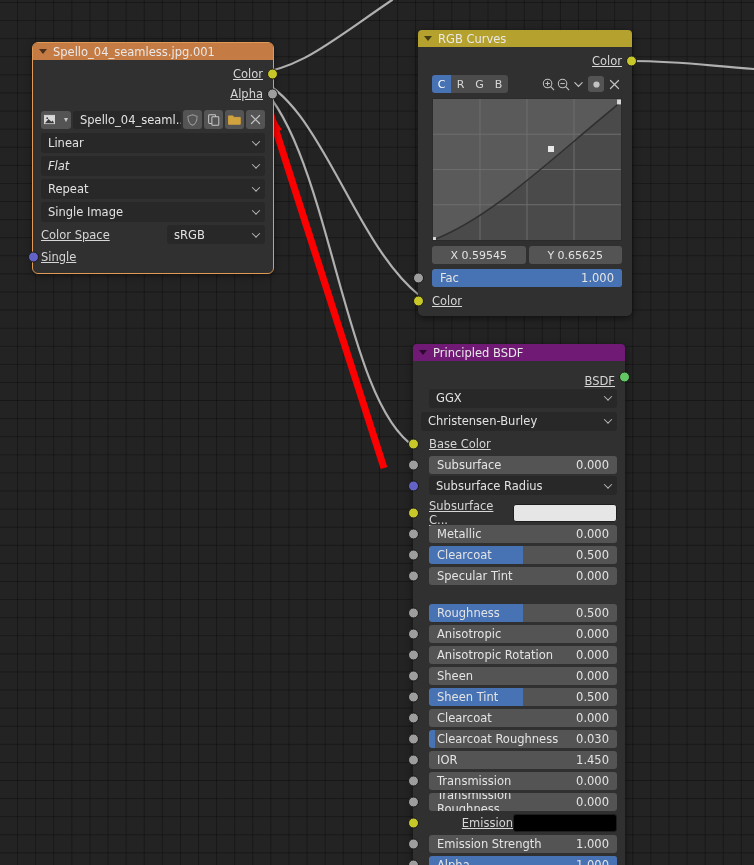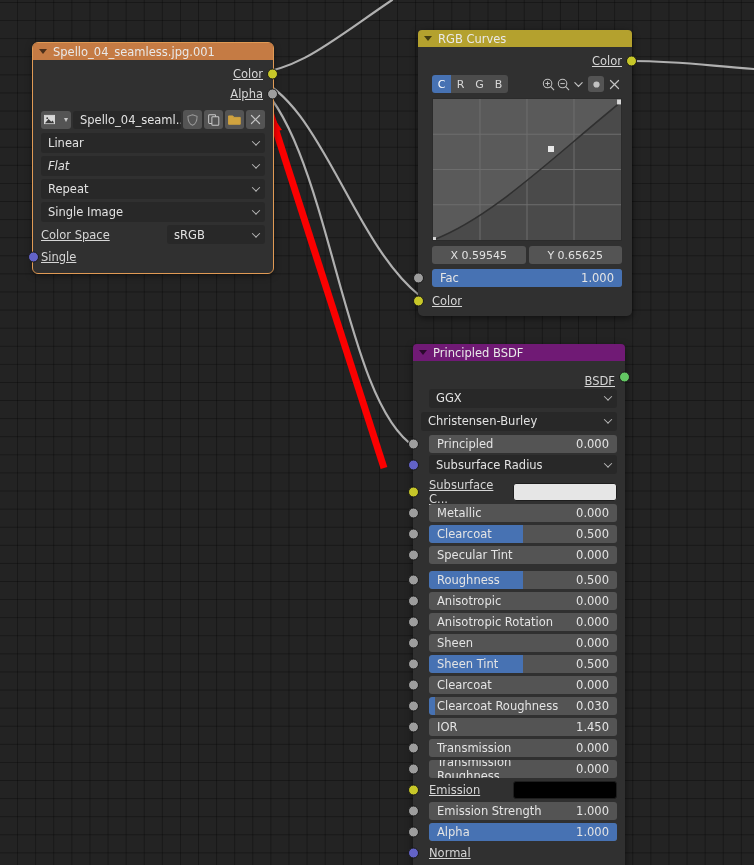--- a/index.html
+++ b/index.html
@@ -272,24 +272,28 @@
     </div>
     <div class="row" style="height:20px;margin:0 8px 3px 8px;">
       <div class="wdg dropdown" style="width:100%;height:19px;">
         <span>Christensen-Burley</span>
         <span class="chev"></span>
       </div>
     </div>
 
     <div id="bsdf-inputs">
         <div class="row" style="height: 19px; margin: 0px 8px 2px 16px;">
-          <span class="sock value" style="left: -21px; top: 50%; transform: translateY(-50%);"></span>
-          <div class="numfield" style="width: 100%;">
-            <div class="fill" style="width: 0%;"></div>
-            <span class="nm">Principled</span>
+          <span class="sock color" style="left: -21px; top: 50%; transform: translateY(-50%);"></span>
+          <span class="lbl">Base Color</span>
+        </div>
+        <div class="row" style="height: 19px; margin: 0px 8px 2px 16px;">
+          <span class="sock value" style="left: -21px; top: 50%; transform: translateY(-50%);"></span>
+          <div class="numfield" style="width: 100%;">
+            <div class="fill" style="width: 0%;"></div>
+            <span class="nm">Subsurface</span>
             <span class="vl">0.000</span>
           </div>
         </div>
         <div class="row" style="height: 19px; margin: 0px 8px 2px 16px;">
           <span class="sock vector" style="left: -21px; top: 50%; transform: translateY(-50%);"></span>
           <div class="wdg dropdown" style="width: 100%; height: 19px;">
             <span>Subsurface Radius</span>
             <span class="chev"></span>
           </div>
         </div>
@@ -307,21 +311,21 @@
           </div>
         </div>
         <div class="row" style="height: 19px; margin: 0px 8px 2px 16px;">
           <span class="sock value" style="left: -21px; top: 50%; transform: translateY(-50%);"></span>
           <div class="numfield" style="width: 100%;">
             <div class="fill" style="width: 50%;"></div>
             <span class="nm">Clearcoat</span>
             <span class="vl">0.500</span>
           </div>
         </div>
-        <div class="row" style="height: 19px; margin: 0px 8px 6px 16px;">
+        <div class="row" style="height: 19px; margin: 0px 8px 18px 16px;">
           <span class="sock value" style="left: -21px; top: 50%; transform: translateY(-50%);"></span>
           <div class="numfield" style="width: 100%;">
             <div class="fill" style="width: 0%;"></div>
             <span class="nm">Specular Tint</span>
             <span class="vl">0.000</span>
           </div>
         </div>
         <div class="row" style="height: 19px; margin: 0px 8px 2px 16px;">
           <span class="sock value" style="left: -21px; top: 50%; transform: translateY(-50%);"></span>
           <div class="numfield" style="width: 100%;">
@@ -395,21 +399,21 @@
           </div>
         </div>
         <div class="row" style="height: 19px; margin: 0px 8px 2px 16px;">
           <span class="sock value" style="left: -21px; top: 50%; transform: translateY(-50%);"></span>
           <div class="numfield" style="width: 100%;">
             <div class="fill" style="width: 0%;"></div>
             <span class="nm">Transmission Roughness</span>
             <span class="vl">0.000</span>
           </div>
         </div>
-        <div class="row" style="height: 19px; margin: 0px 8px 2px 16px;">
+        <div class="row" style="height: 19px; margin: 0px 8px 2px 16px; text-align: right;">
           <span class="sock color" style="left: -21px; top: 50%; transform: translateY(-50%);"></span>
           <span class="lbl" style="width: 84px; flex: 0 0 auto;">Emission</span>
           <div class="swatch" style="flex: 1 1 0%; background: rgb(0, 0, 0);"></div>
         </div>
         <div class="row" style="height: 19px; margin: 0px 8px 2px 16px;">
           <span class="sock value" style="left: -21px; top: 50%; transform: translateY(-50%);"></span>
           <div class="numfield" style="width: 100%;">
             <div class="fill" style="width: 0%;"></div>
             <span class="nm">Emission Strength</span>
             <span class="vl">1.000</span>

